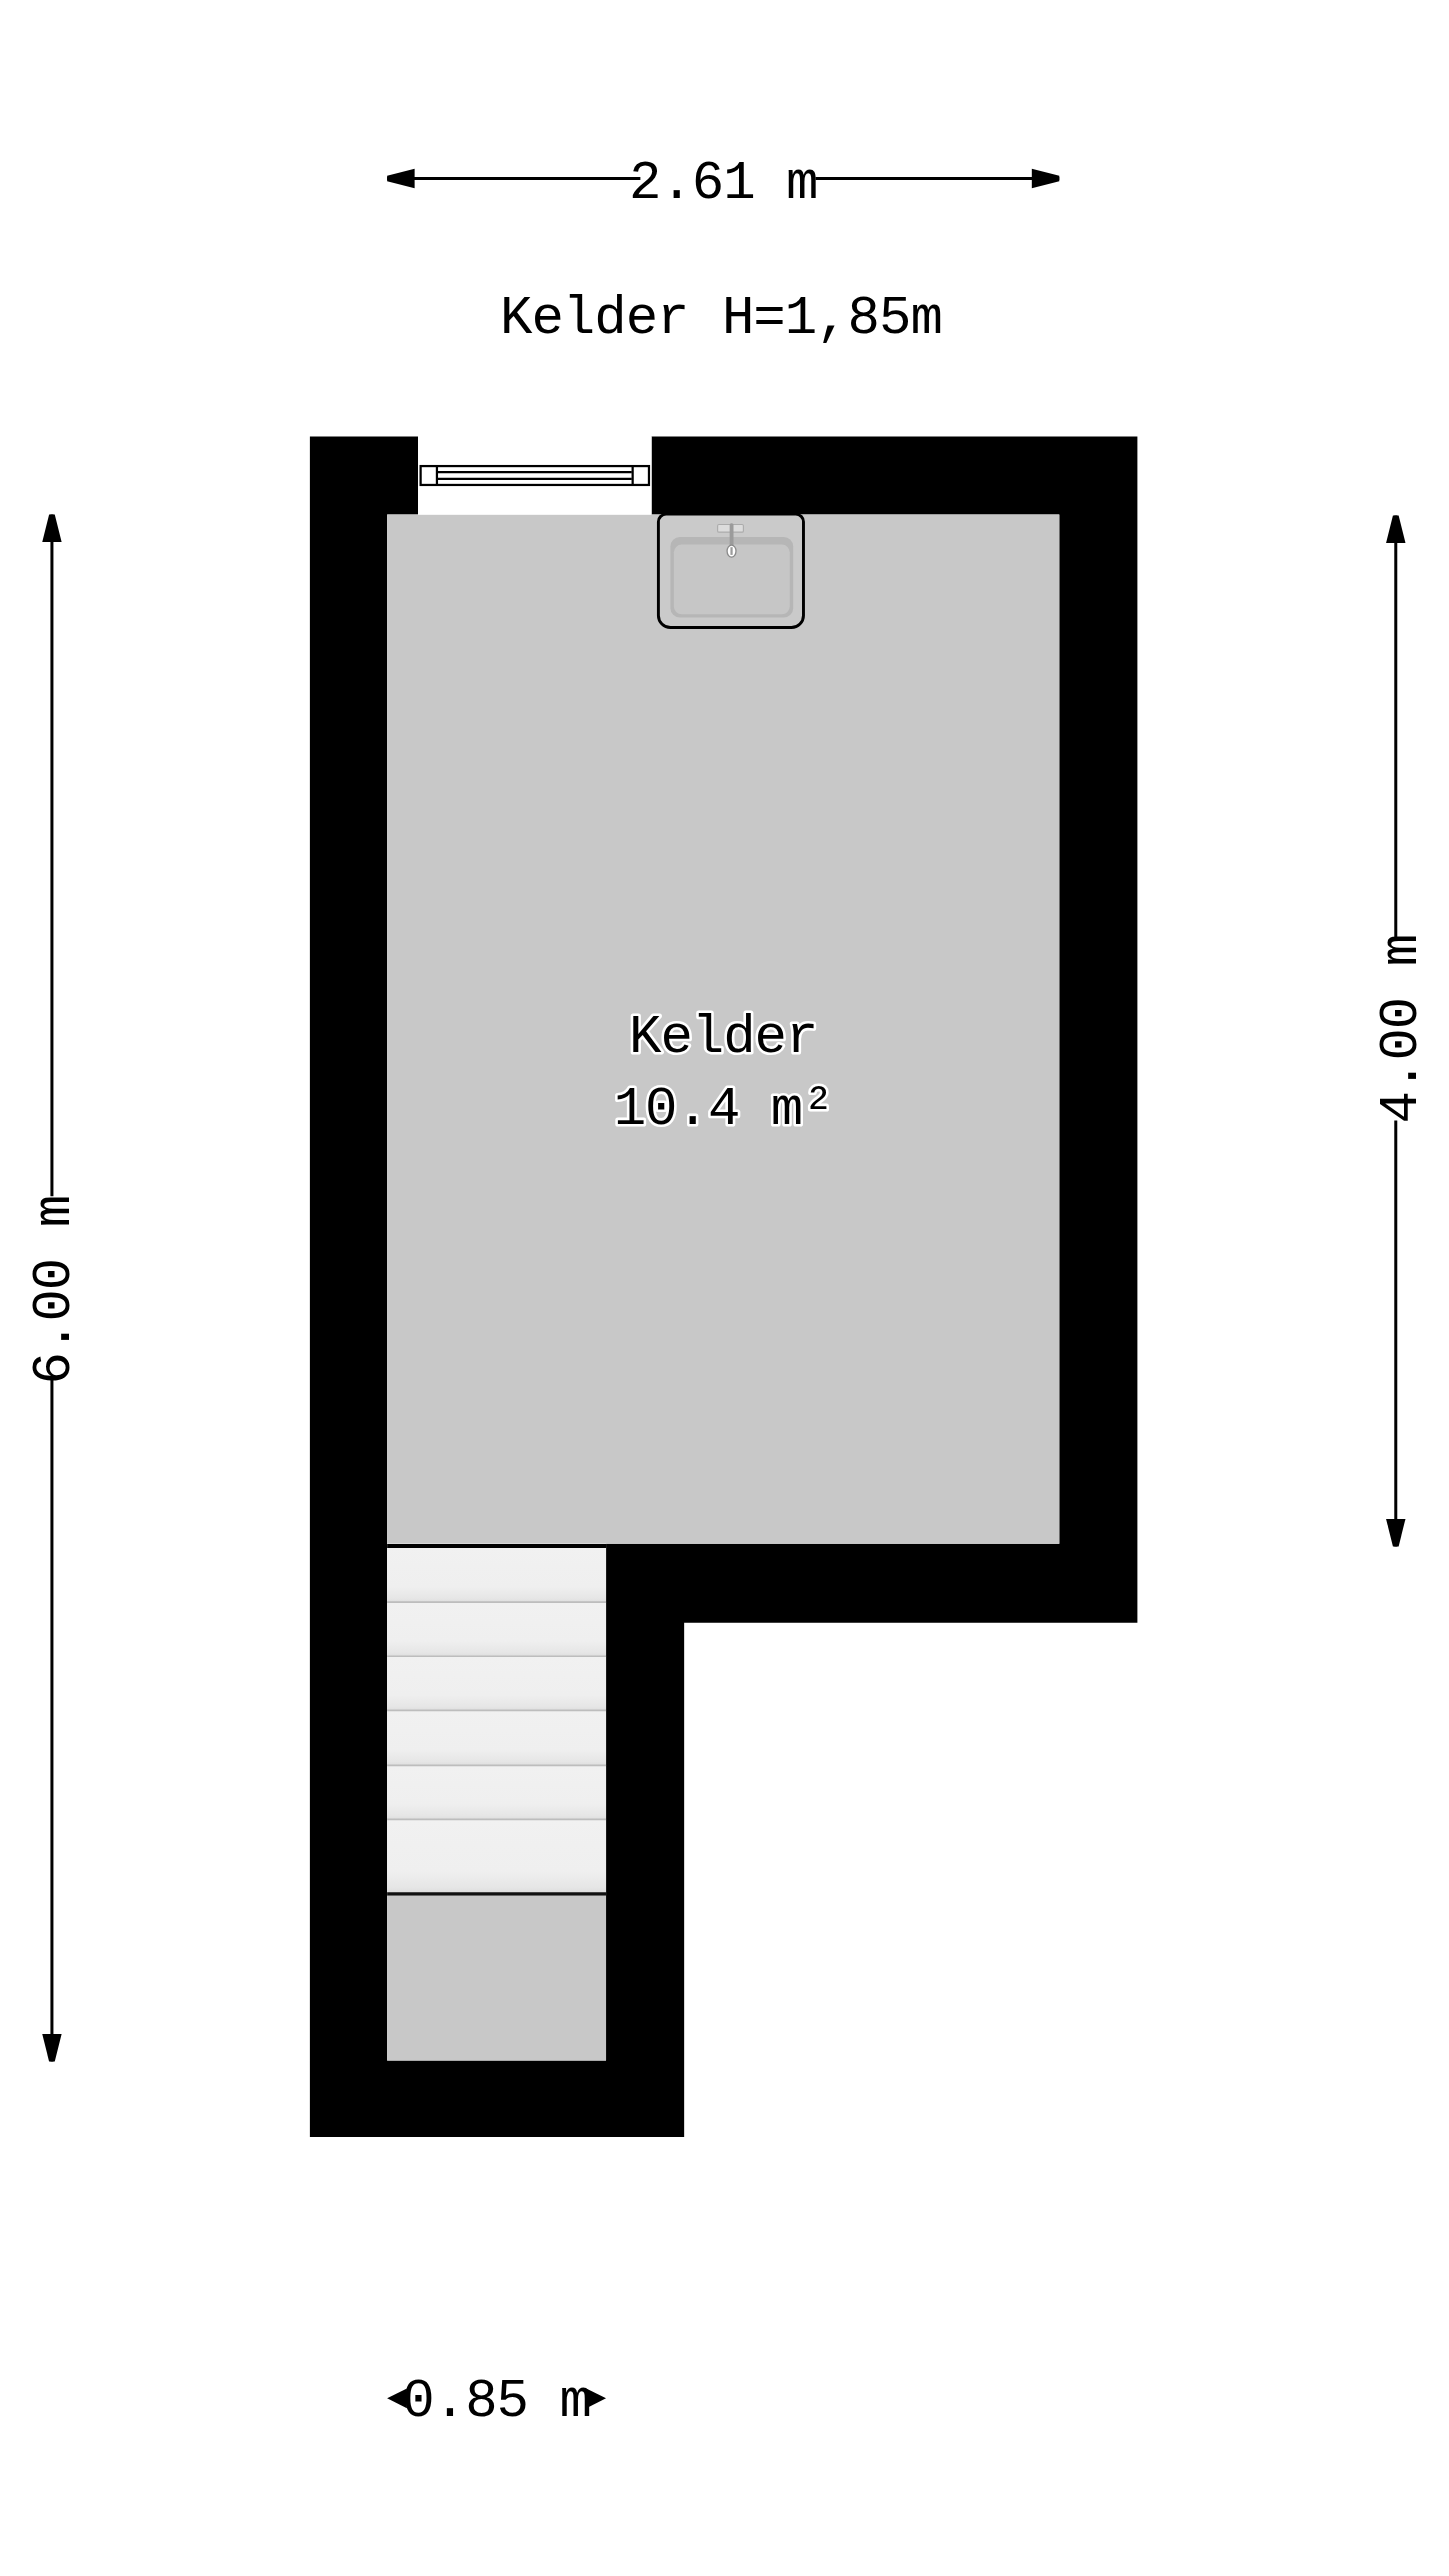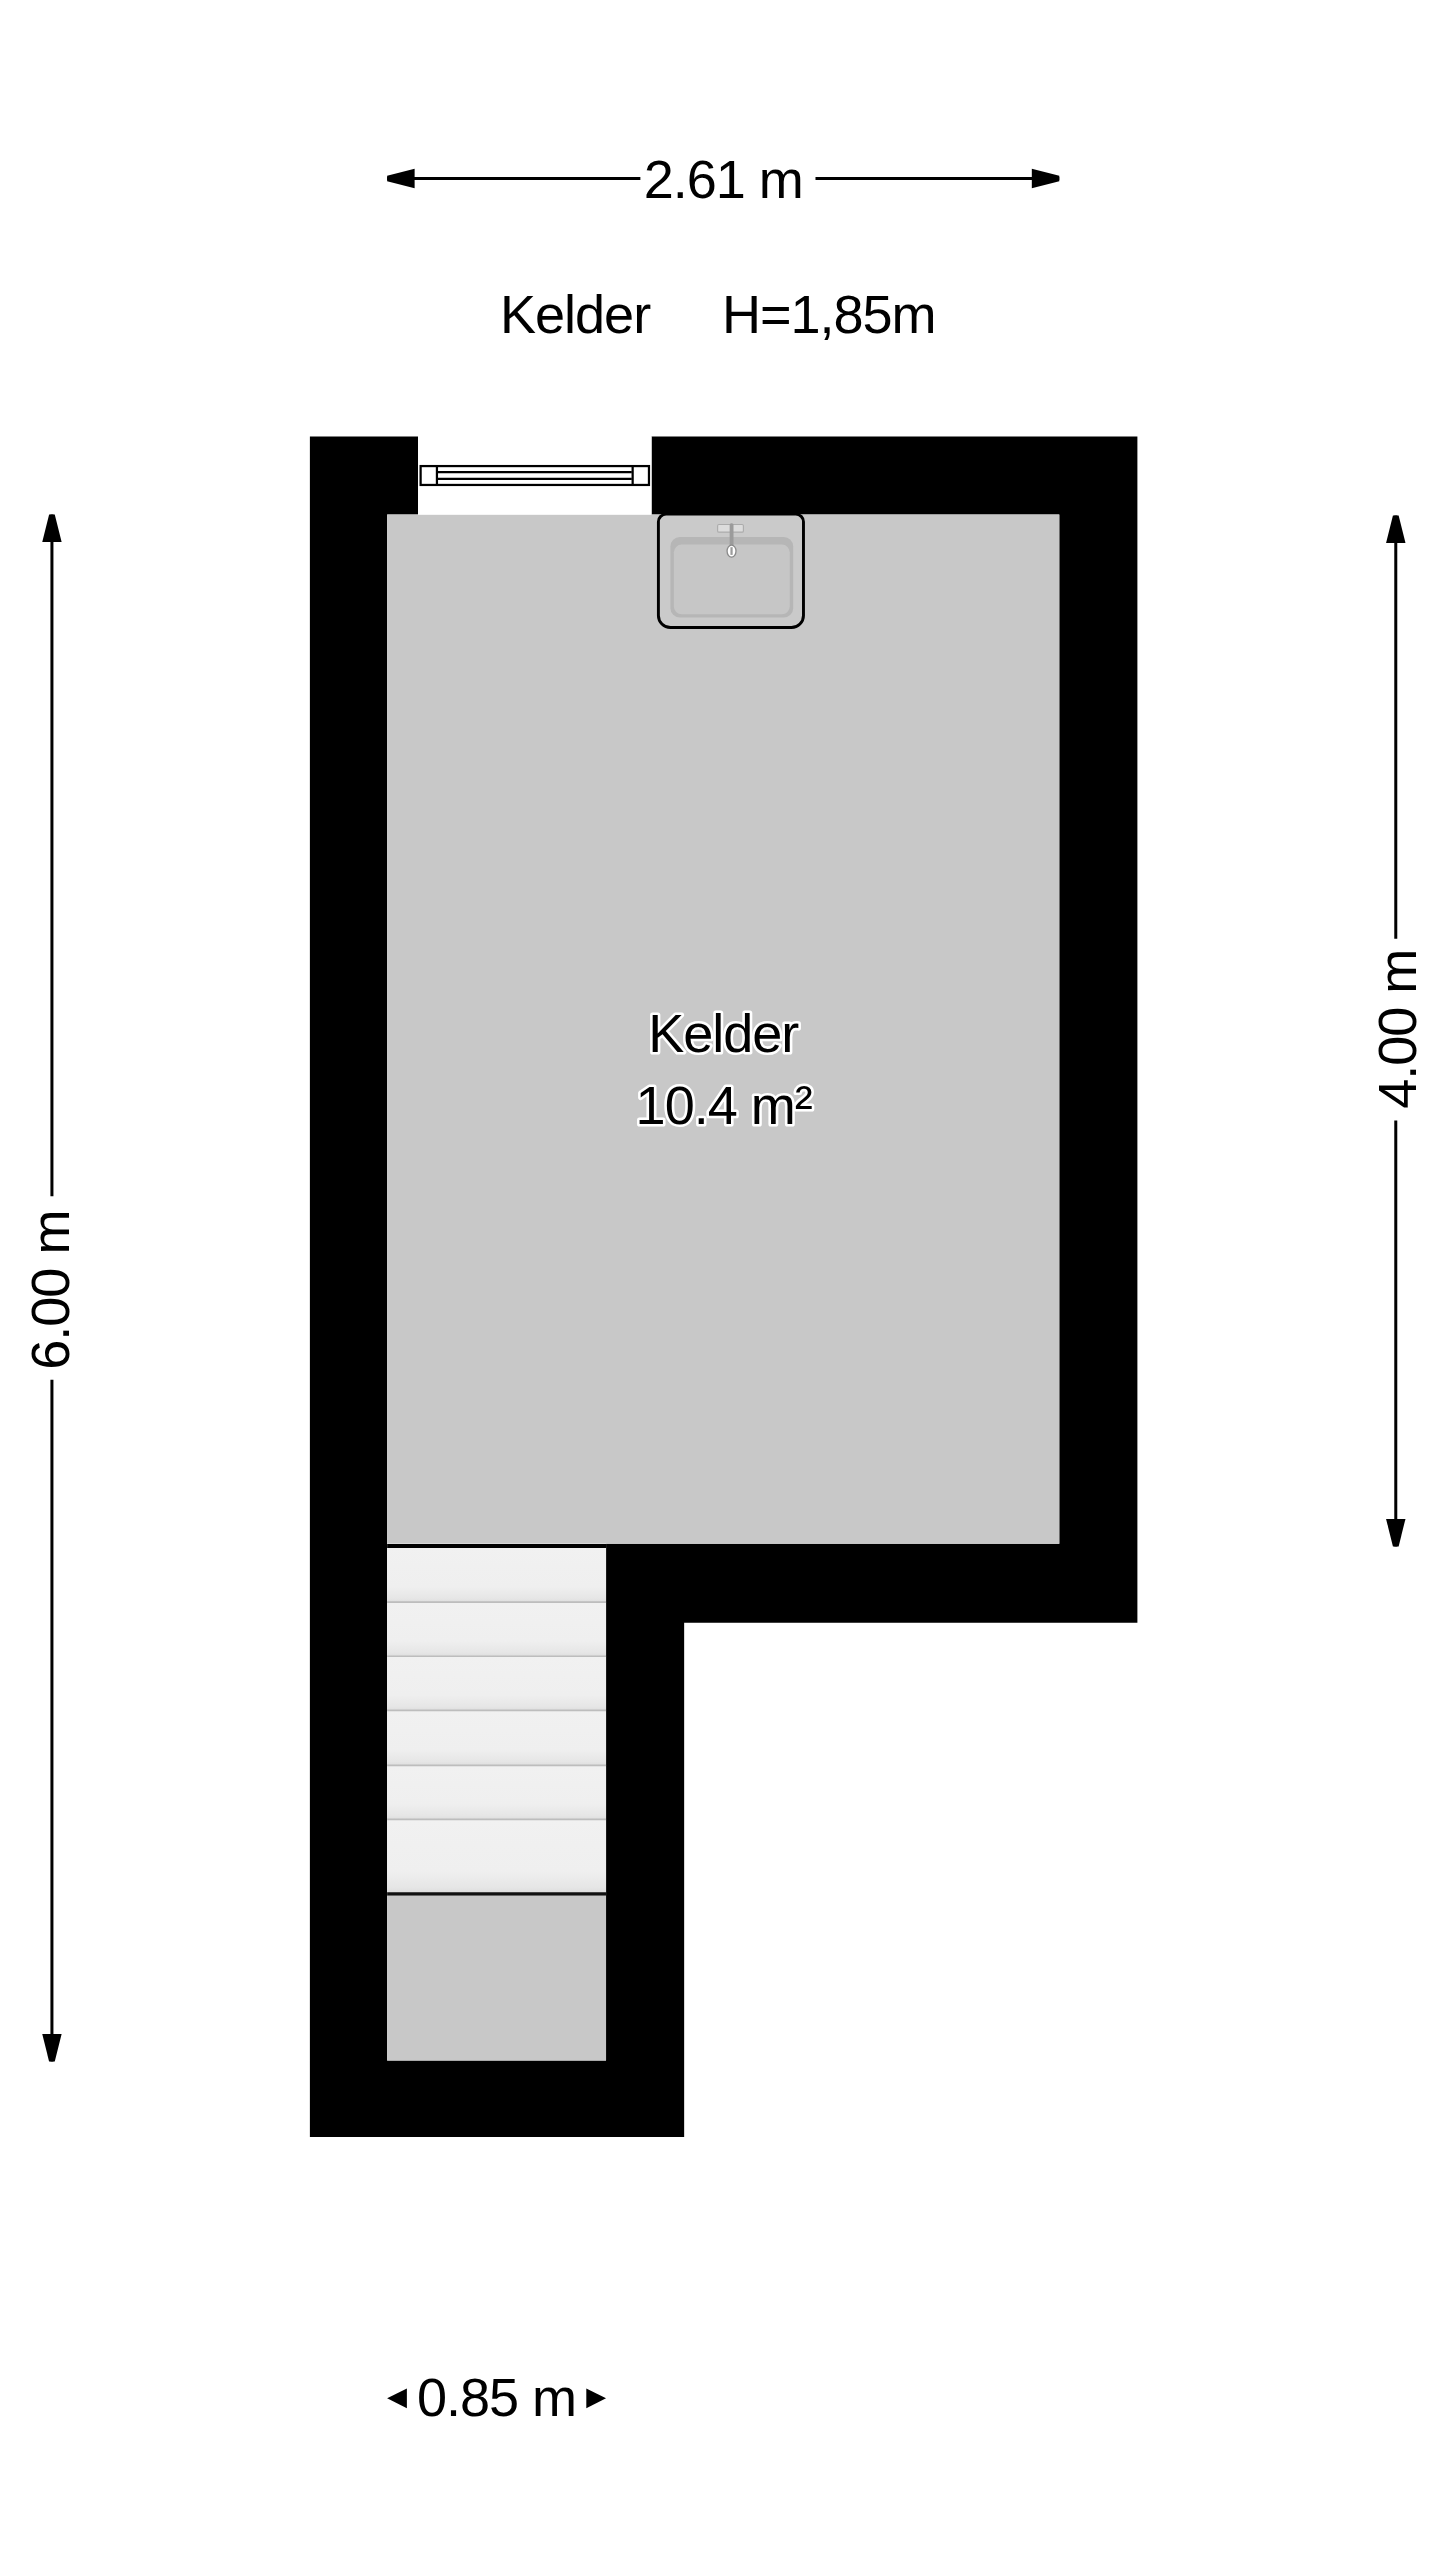--- a/index.html
+++ b/index.html
@@ -1,17 +1,17 @@
 <!DOCTYPE html>
 <html style="font-size:13.7px"><head>
 <meta charset="utf-8">
 <style>
 html,body{margin:0;padding:0;background:#ffffff;}
 #page{position:relative;width:1449px;height:2576px;background:#ffffff;overflow:hidden;
-font-family:Liberation Sans, sans-serif;}
+font-family:Liberation Mono, monospace;}
 </style>
 </head>
 <body>
 <div id="page">
 <svg width="1449" height="2576" viewBox="0 0 1688 3000" xmlns="http://www.w3.org/2000/svg">
 <defs>
 <linearGradient id="treadGrad" x1="0" y1="0" x2="0" y2="1">
 <stop offset="0" stop-color="#f1f1f1"></stop>
 <stop offset="0.72" stop-color="#efefef"></stop>
 <stop offset="0.93" stop-color="#e6e6e6"></stop>

